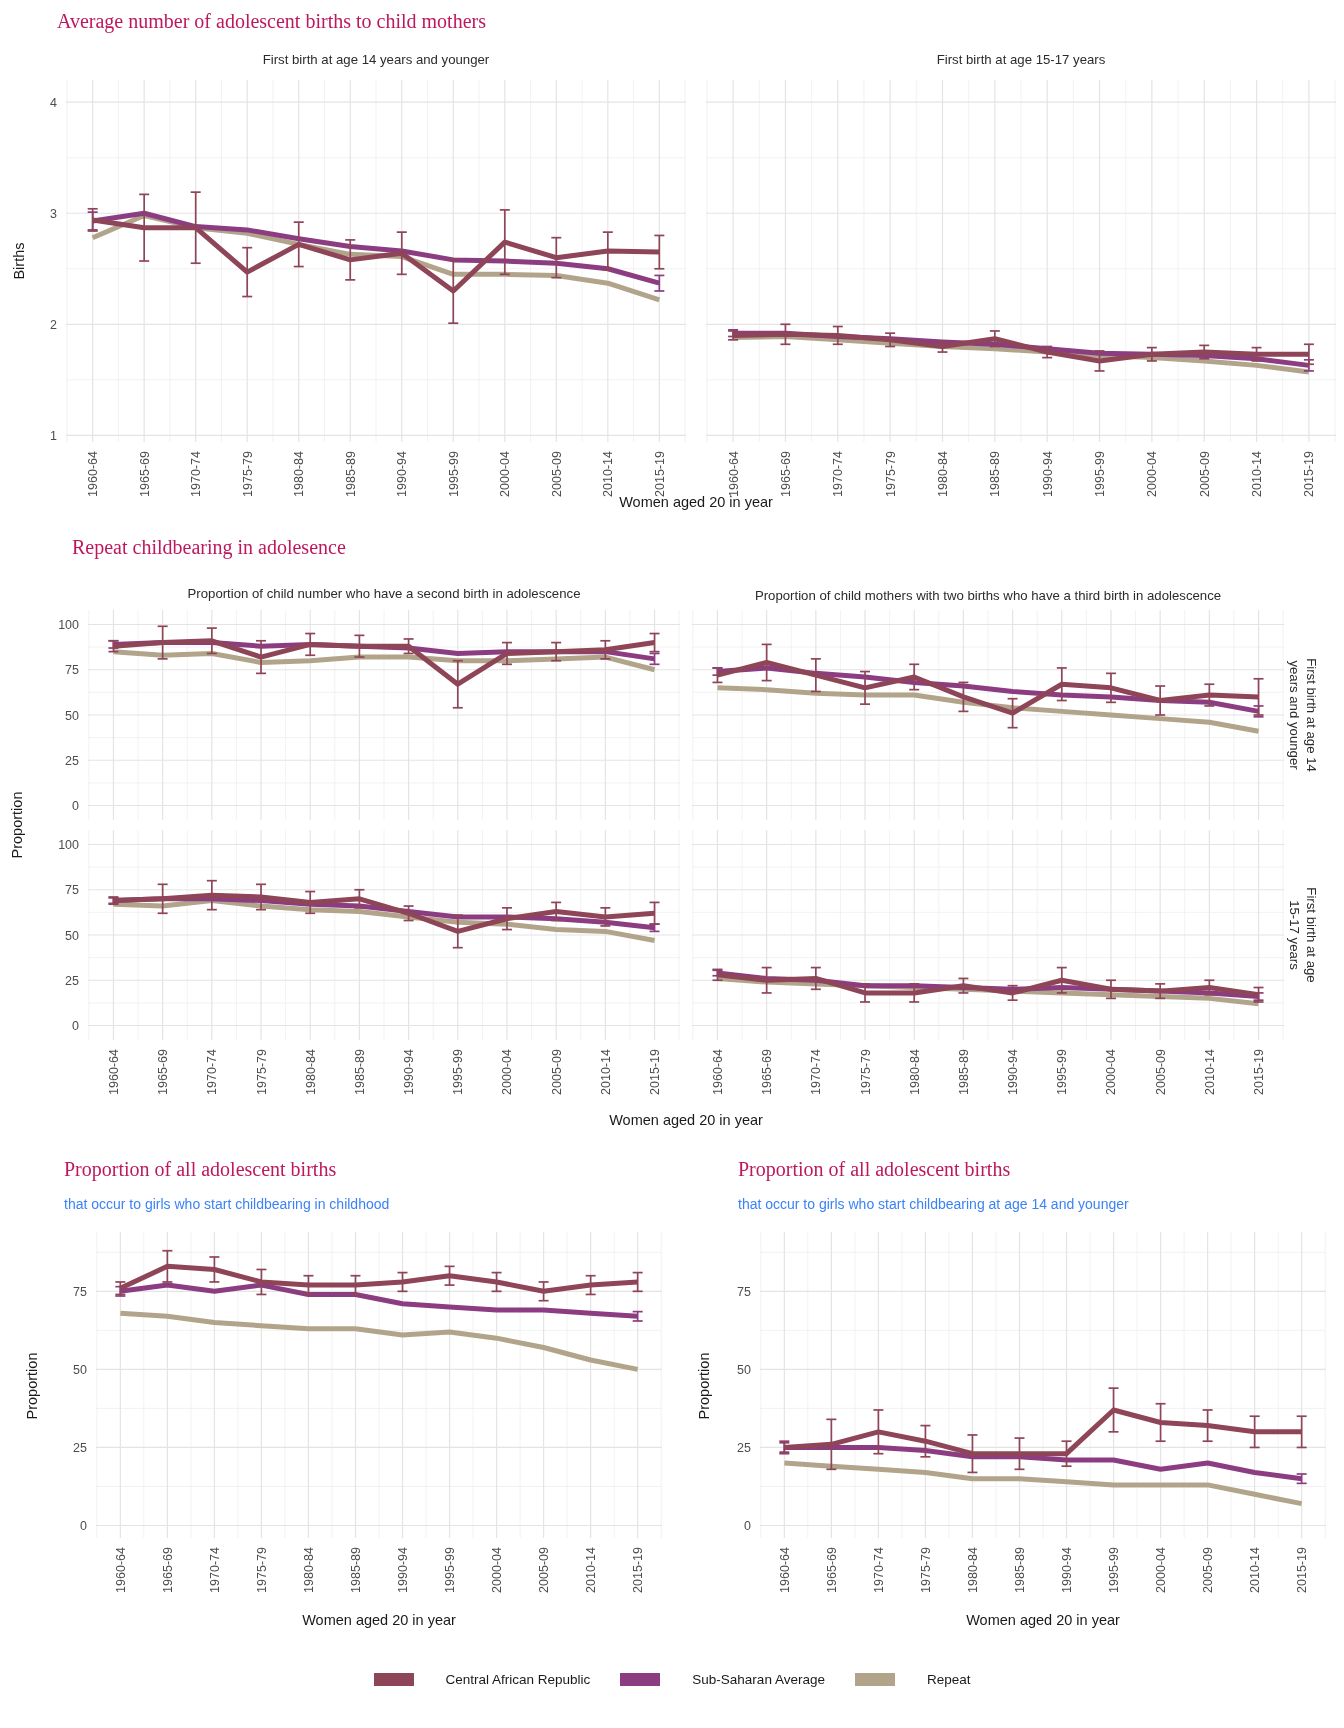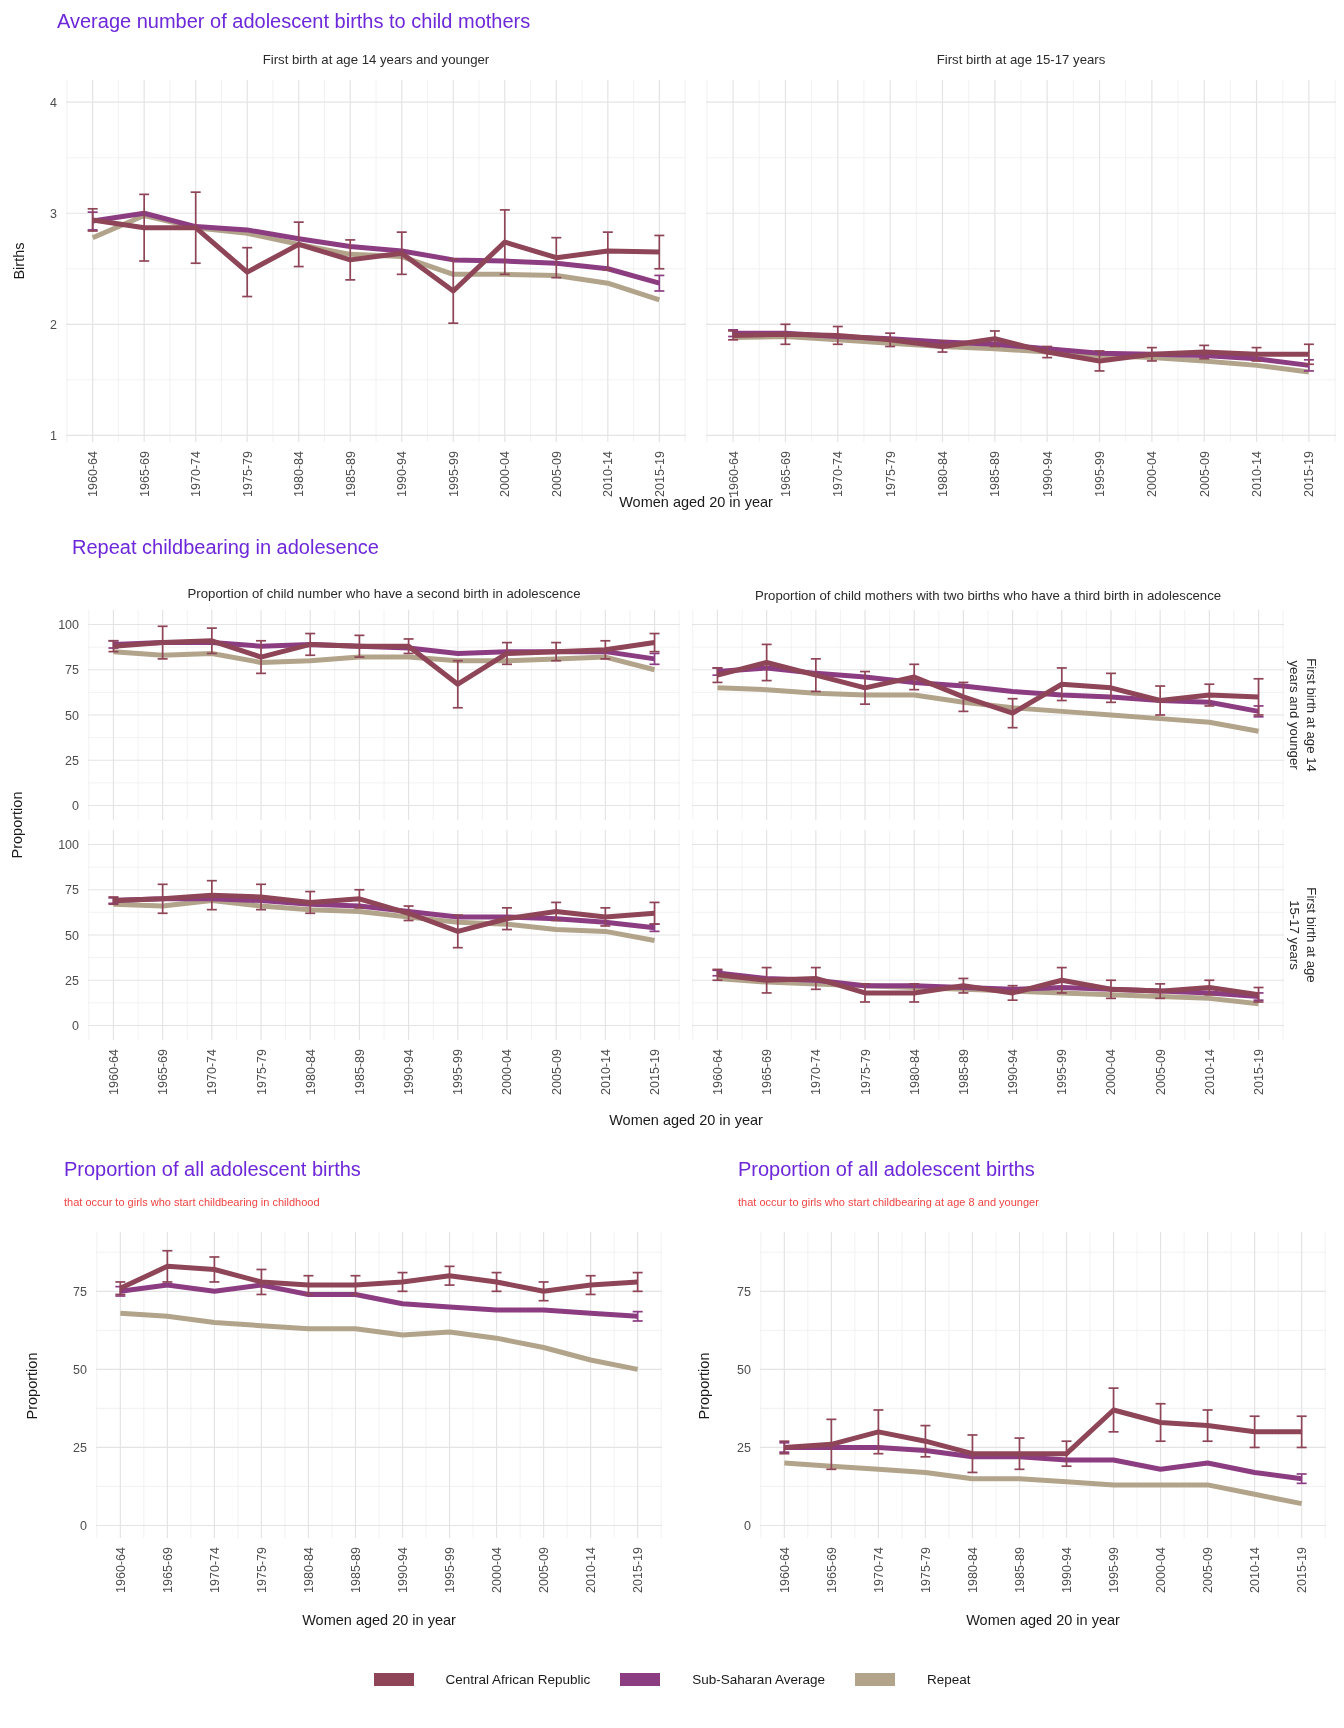--- a/index.html
+++ b/index.html
@@ -1,19 +1,19 @@
 <!DOCTYPE html>
 <html><head>
 <meta charset="utf-8">
 <style>
   html,body{margin:0;padding:0;background:#ffffff;}
   .canvas{position:relative;width:1344px;height:1728px;background:#fff;overflow:hidden;
           font-family:"Liberation Sans","DejaVu Sans",sans-serif;color:#1a1a1a;}
-  .sec-title{position:absolute;font-size:20px;color:#6d28d9;white-space:nowrap;}
-  .sub-title{position:absolute;font-size:11px;color:#ef4444;white-space:nowrap;}
+  .sec-title{position:absolute;font-size:20px;color:#be185d;white-space:nowrap;font-family:Liberation Serif, serif;}
+  .sub-title{position:absolute;font-size:14px;color:#3b82f6;white-space:nowrap;}
   .facet-title{position:absolute;font-size:13.2px;color:#2b2b2b;text-align:center;}
   .axis-title{position:absolute;font-size:14.5px;color:#1a1a1a;text-align:center;}
   .axis-title.v{transform:rotate(-90deg);transform-origin:center center;white-space:nowrap;}
   .strip-label{position:absolute;font-size:13.2px;color:#2b2b2b;text-align:center;
                white-space:pre-line;line-height:1.25;transform:rotate(90deg);transform-origin:center center;}
   .panel-svg{position:absolute;}
   .legend{position:absolute;left:0;top:1672px;width:1344px;display:flex;justify-content:center;
           align-items:center;gap:30px;}
   .legend-item{display:flex;align-items:center;gap:12px;}
   .legend-swatch{display:inline-block;width:40px;height:13px;}
@@ -36,21 +36,21 @@
   <div class="strip-label" style="left:1192px;top:698px;width:220px;height:34px;">First birth at age 14
 years and younger</div>
   <div class="strip-label" style="left:1192px;top:918px;width:220px;height:34px;">First birth at age
 15-17 years</div>
   <div class="axis-title v" style="left:-38px;top:817px;width:110px;">Proportion</div>
   <div class="axis-title" style="left:336px;top:1112px;width:700px;">Women aged 20 in year</div>
 
   <div class="sec-title" style="left:64px;top:1158px;">Proportion of all adolescent births</div>
   <div class="sub-title" style="left:64px;top:1196px;">that occur to girls who start childbearing in childhood</div>
   <div class="sec-title" style="left:738px;top:1158px;">Proportion of all adolescent births</div>
-  <div class="sub-title" style="left:738px;top:1196px;">that occur to girls who start childbearing at age 8 and younger</div>
+  <div class="sub-title" style="left:738px;top:1196px;">that occur to girls who start childbearing at age 14 and younger</div>
   <div class="axis-title v" style="left:-23px;top:1378px;width:110px;">Proportion</div>
   <div class="axis-title v" style="left:649px;top:1378px;width:110px;">Proportion</div>
   <div class="axis-title" style="left:129px;top:1612px;width:500px;">Women aged 20 in year</div>
   <div class="axis-title" style="left:793px;top:1612px;width:500px;">Women aged 20 in year</div>
 
   <div id="panels">
       <svg width="700" height="440" class="panel-svg" style="left: 0px; top: 68px;">
         <line x1="66" x2="686" y1="311.81595092024537" y2="311.81595092024537" stroke="#efefef" stroke-width="0.8"></line>
         <line x1="66" x2="686" y1="200.7730061349693" y2="200.7730061349693" stroke="#efefef" stroke-width="0.8"></line>
         <line x1="66" x2="686" y1="89.73006134969326" y2="89.73006134969326" stroke="#efefef" stroke-width="0.8"></line>

